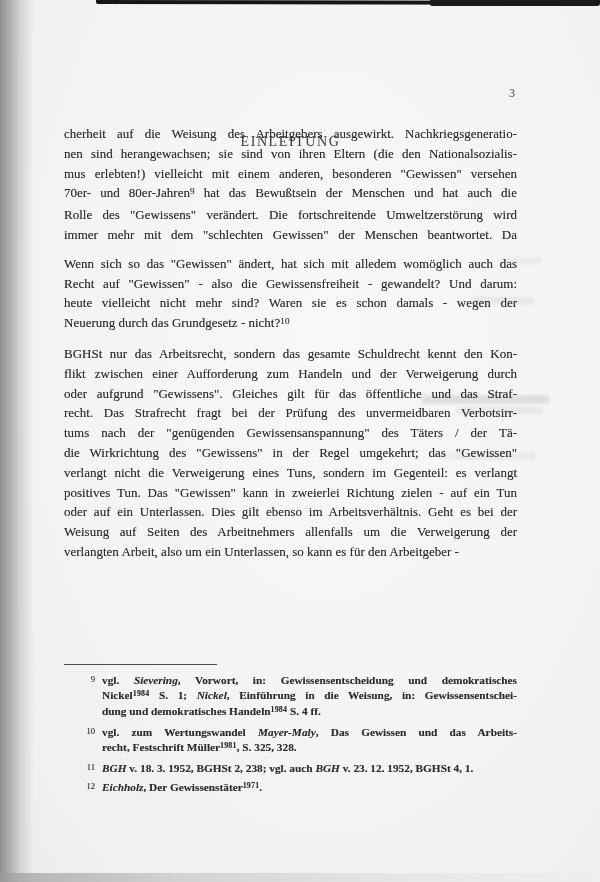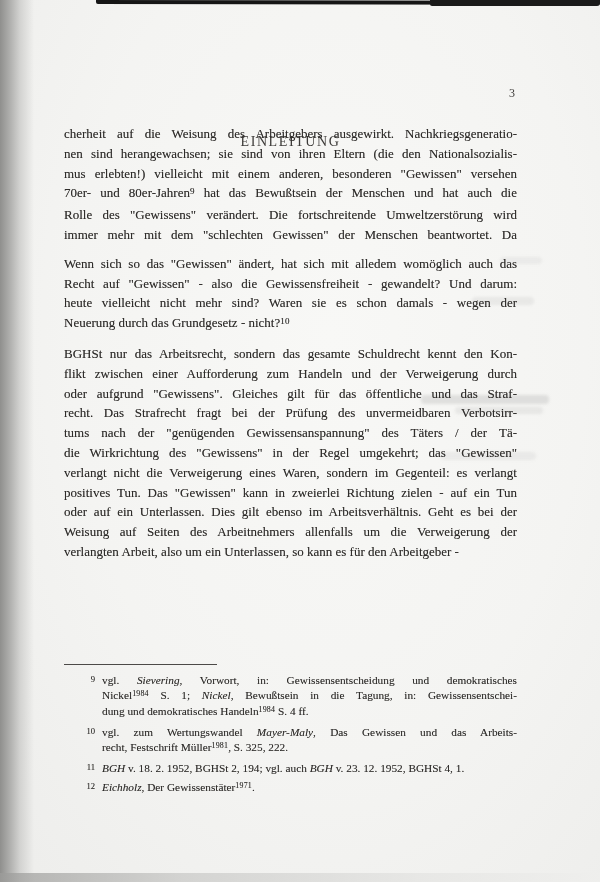--- a/index.html
+++ b/index.html
@@ -52,21 +52,21 @@
   #footnotes-section {
     position:absolute; left:64px; top:673px; width:453px;
     font-size:11.3px; line-height:14.5px;
     text-shadow:0 0 0.5px rgba(46,44,42,0.4);
   }
   .fn { display:flex; margin-bottom:4.5px; }
   .fn-marker {
     flex:0 0 31px; text-align:right; padding-right:7px;
     font-size:8.6px; position:relative; top:-1px;
   }
-  .fn-body { flex:1 1 auto; }
+  .fn-body { flex:1 1 auto;font-weight:bold; }
 </style>
 </head>
 <body>
 
 <div id="scan-page">
   <div class="gutter-left"></div>
   <div class="top-edge"></div>
   <div class="top-edge-right"></div>
   <div class="bottom-edge"></div>
 
@@ -96,49 +96,49 @@
         <div class="line"><span>heute vielleicht nicht mehr sind? Waren sie es schon damals - wegen der</span></div>
         <div class="line last"><span>Neuerung durch das Grundgesetz - nicht?</span><span class="sup">10</span></div>
       </div>
       <div class="para">
         <div class="line"><span>BGHSt nur das Arbeitsrecht, sondern das gesamte Schuldrecht kennt den Kon-</span></div>
         <div class="line"><span>flikt zwischen einer Aufforderung zum Handeln und der Verweigerung durch</span></div>
         <div class="line"><span>oder aufgrund "Gewissens". Gleiches gilt für das öffentliche und das Straf-</span></div>
         <div class="line"><span>recht. Das Strafrecht fragt bei der Prüfung des unvermeidbaren Verbotsirr-</span></div>
         <div class="line"><span>tums nach der "genügenden Gewissensanspannung" des Täters / der Tä-</span></div>
         <div class="line"><span>die Wirkrichtung des "Gewissens" in der Regel umgekehrt; das "Gewissen"</span></div>
-        <div class="line"><span>verlangt nicht die Verweigerung eines Waren, sondern im Gegenteil: es verlangt</span></div>
+        <div class="line"><span>verlangt nicht die Verweigerung eines Tuns, sondern im Gegenteil: es verlangt</span></div>
         <div class="line"><span>positives Tun. Das "Gewissen" kann in zweierlei Richtung zielen - auf ein Tun</span></div>
         <div class="line"><span>oder auf ein Unterlassen. Dies gilt ebenso im Arbeitsverhältnis. Geht es bei der</span></div>
         <div class="line"><span>Weisung auf Seiten des Arbeitnehmers allenfalls um die Verweigerung der</span></div>
         <div class="line last"><span>verlangten Arbeit, also um ein Unterlassen, so kann es für den Arbeitgeber -</span></div>
       </div>
     </div>
 
   <div id="footnote-separator"></div>
   <div id="footnotes-section">
       <div class="fn">
         <span class="fn-marker">9</span>
         <div class="fn-body">
           <div class="line"><span>vgl. </span><span class="it">Sievering</span><span>, Vorwort, in: Gewissensentscheidung und demokratisches</span></div>
-          <div class="line"><span>Nickel</span><span class="sup">1984</span><span> S. 1; </span><span class="it">Nickel</span><span>, Bewußtsein in die Tagung, in: Gewissensentschei-</span></div>
+          <div class="line"><span>Nickel</span><span class="sup">1984</span><span> S. 1; </span><span class="it">Nickel</span><span>, Einführung in die Weisung, in: Gewissensentschei-</span></div>
           <div class="line last"><span>dung und demokratisches Handeln</span><span class="sup">1984</span><span> S. 4 ff.</span></div>
         </div>
       </div>
       <div class="fn">
         <span class="fn-marker">10</span>
         <div class="fn-body">
           <div class="line"><span>vgl. zum Wertungswandel </span><span class="it">Mayer-Maly</span><span>, Das Gewissen und das Arbeits-</span></div>
-          <div class="line last"><span>recht, Festschrift Müller</span><span class="sup">1981</span><span>, S. 325, 222.</span></div>
+          <div class="line last"><span>recht, Festschrift Müller</span><span class="sup">1981</span><span>, S. 325, 328.</span></div>
         </div>
       </div>
       <div class="fn">
         <span class="fn-marker">11</span>
         <div class="fn-body">
-          <div class="line last"><span class="it">BGH</span><span> v. 18. 2. 1952, BGHSt 2, 194; vgl. auch </span><span class="it">BGH</span><span> v. 23. 12. 1952, BGHSt 4, 1.</span></div>
+          <div class="line last"><span class="it">BGH</span><span> v. 18. 3. 1952, BGHSt 2, 238; vgl. auch </span><span class="it">BGH</span><span> v. 23. 12. 1952, BGHSt 4, 1.</span></div>
         </div>
       </div>
       <div class="fn">
         <span class="fn-marker">12</span>
         <div class="fn-body">
           <div class="line last"><span class="it">Eichholz</span><span>, Der Gewissenstäter</span><span class="sup">1971</span><span>.</span></div>
         </div>
       </div>
     </div>
 </div>

